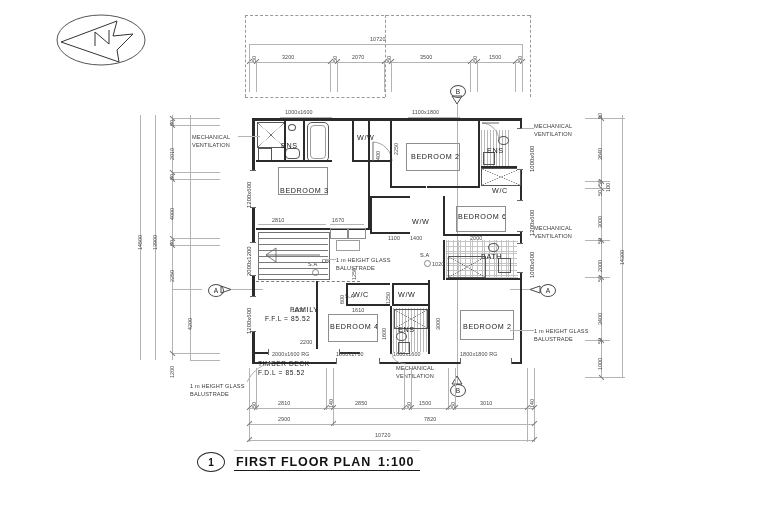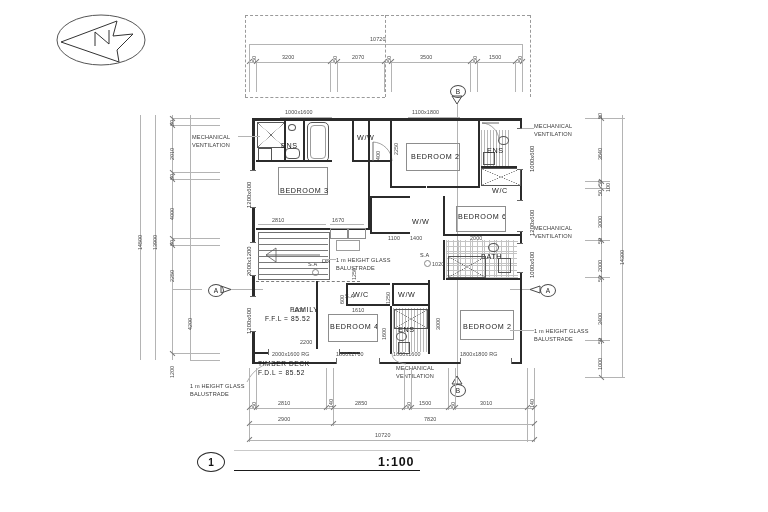--- a/index.html
+++ b/index.html
@@ -468,17 +468,18 @@
   <div class="dim" style="left:278px;top:417px;">2900</div>
   <div class="dim" style="left:424px;top:417px;">7820</div>
 
   <div class="tick" style="left:249px;top:436px;"></div>
   <div class="tick" style="left:534px;top:436px;"></div>
   <div class="dim" style="left:375px;top:433px;">10720</div>
 
   <div class="tnum" style="left:197px;top:452px;">
     <span>1</span>
   </div>
+  <div class="ttl" style="left:236px;top:455px;">FIRST FLOOR PLAN</div>
   <div class="ttl" style="left:378px;top:455px;">1:100</div>
   <div class="tline" style="left:234px;top:470px;width:186px;"></div>
   <div class="hthin" style="left:234px;top:450px;width:186px;border-color:#c9c9c9;"></div>
 
 </div>
 
 </body></html>

